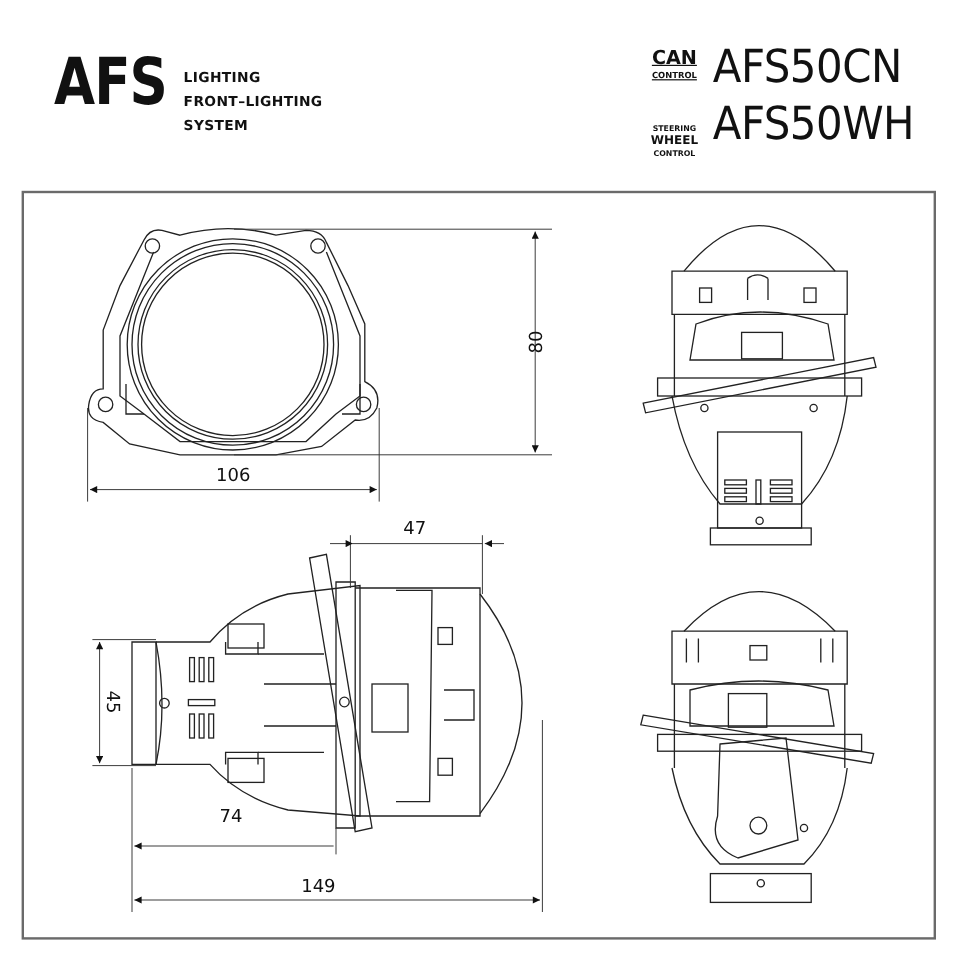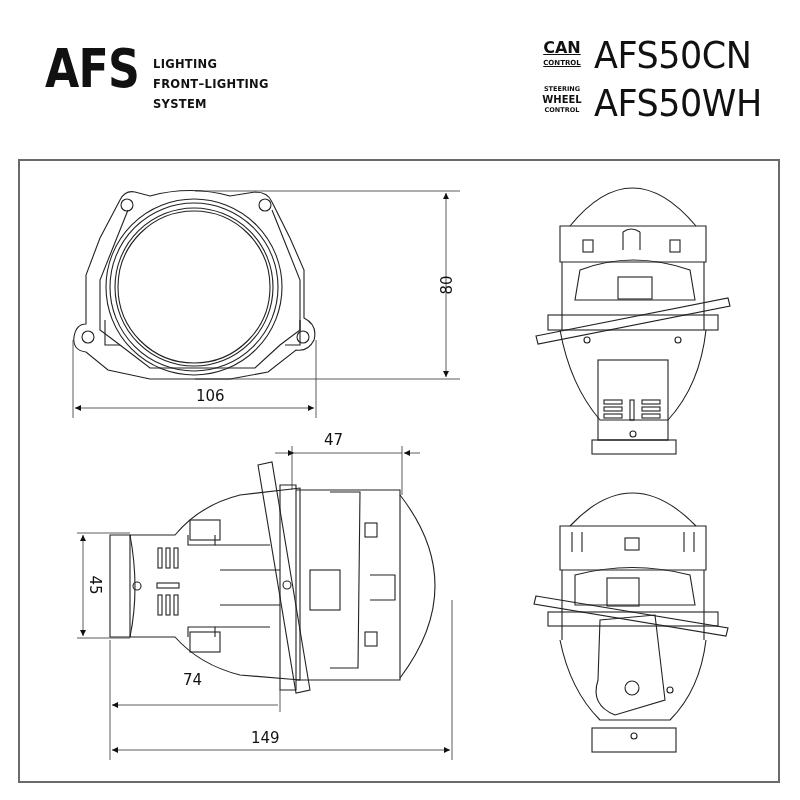--- a/index.html
+++ b/index.html
@@ -7,21 +7,21 @@
   .hdr{position:absolute;}
   .afs-logo{left:45px;top:42px;font-family:"DejaVu Sans",sans-serif;font-weight:bold;font-size:54px;letter-spacing:-1px;transform:scaleX(0.82);transform-origin:left top;line-height:1;}
   .afs-sub{left:153px;top:54px;font-weight:bold;font-size:11.5px;line-height:20px;letter-spacing:0.3px;}
   .title{left:302px;top:50px;font-weight:bold;font-size:24px;line-height:28px;}
   .title .l1{letter-spacing:0.5px;display:block;}
   .title .l2{letter-spacing:11px;display:block;}
   .ctl{position:absolute;font-weight:bold;text-align:center;line-height:1;}
   .ctl-can{left:537px;top:40px;width:50px;text-decoration:underline;}
   .ctl-can .big{font-size:16px;display:block;}
   .ctl-can .sm{font-size:7px;display:block;margin-top:4px;}
-  .ctl-sw{left:537px;top:86px;width:50px;}
+  .ctl-sw{left:537px;top:104px;width:50px;}
   .ctl-sw .sm{font-size:6.5px;display:block;}
   .ctl-sw .mid{font-size:10px;display:block;margin:2px 0;}
   .model{position:absolute;left:594px;font-size:38px;font-weight:normal;line-height:1;letter-spacing:-0.5px;transform:scaleX(0.92);transform-origin:left top;}
   .m1{top:36px;}
   .m2{top:84px;}
   .frame{position:absolute;left:18px;top:159px;width:762px;height:624px;border:2px solid #6a6a6a;box-sizing:border-box;}
   svg.drw{position:absolute;left:0;top:0;}
   .dim{position:absolute;font-size:15px;color:#111;}
 </style>
 </head>
@@ -162,17 +162,17 @@
     <path d="M560,640 Q570,690 600,720 L670,720 Q700,690 706,640"></path>
     <path d="M600,620 L655,615 L665,700 L615,715 Q590,705 598,680 Z"></path>
     <circle cx="632" cy="688" r="7"></circle>
     <circle cx="670" cy="690" r="3"></circle>
     <rect x="592" y="728" width="84" height="24"></rect>
     <circle cx="634" cy="736" r="3"></circle>
   </g>
 </svg>
 
 <div class="dim" style="left:437px;top:276px;transform:rotate(-90deg);">80</div>
-<div class="dim" style="left:196px;top:387px;">106</div>
-<div class="dim" style="left:324px;top:431px;">47</div>
+<div class="dim" style="left:180px;top:387px;">106</div>
+<div class="dim" style="left:336px;top:431px;">47</div>
 <div class="dim" style="left:85px;top:576px;transform:rotate(90deg);">45</div>
 <div class="dim" style="left:183px;top:671px;">74</div>
 <div class="dim" style="left:251px;top:729px;">149</div>
 
 </body></html>

